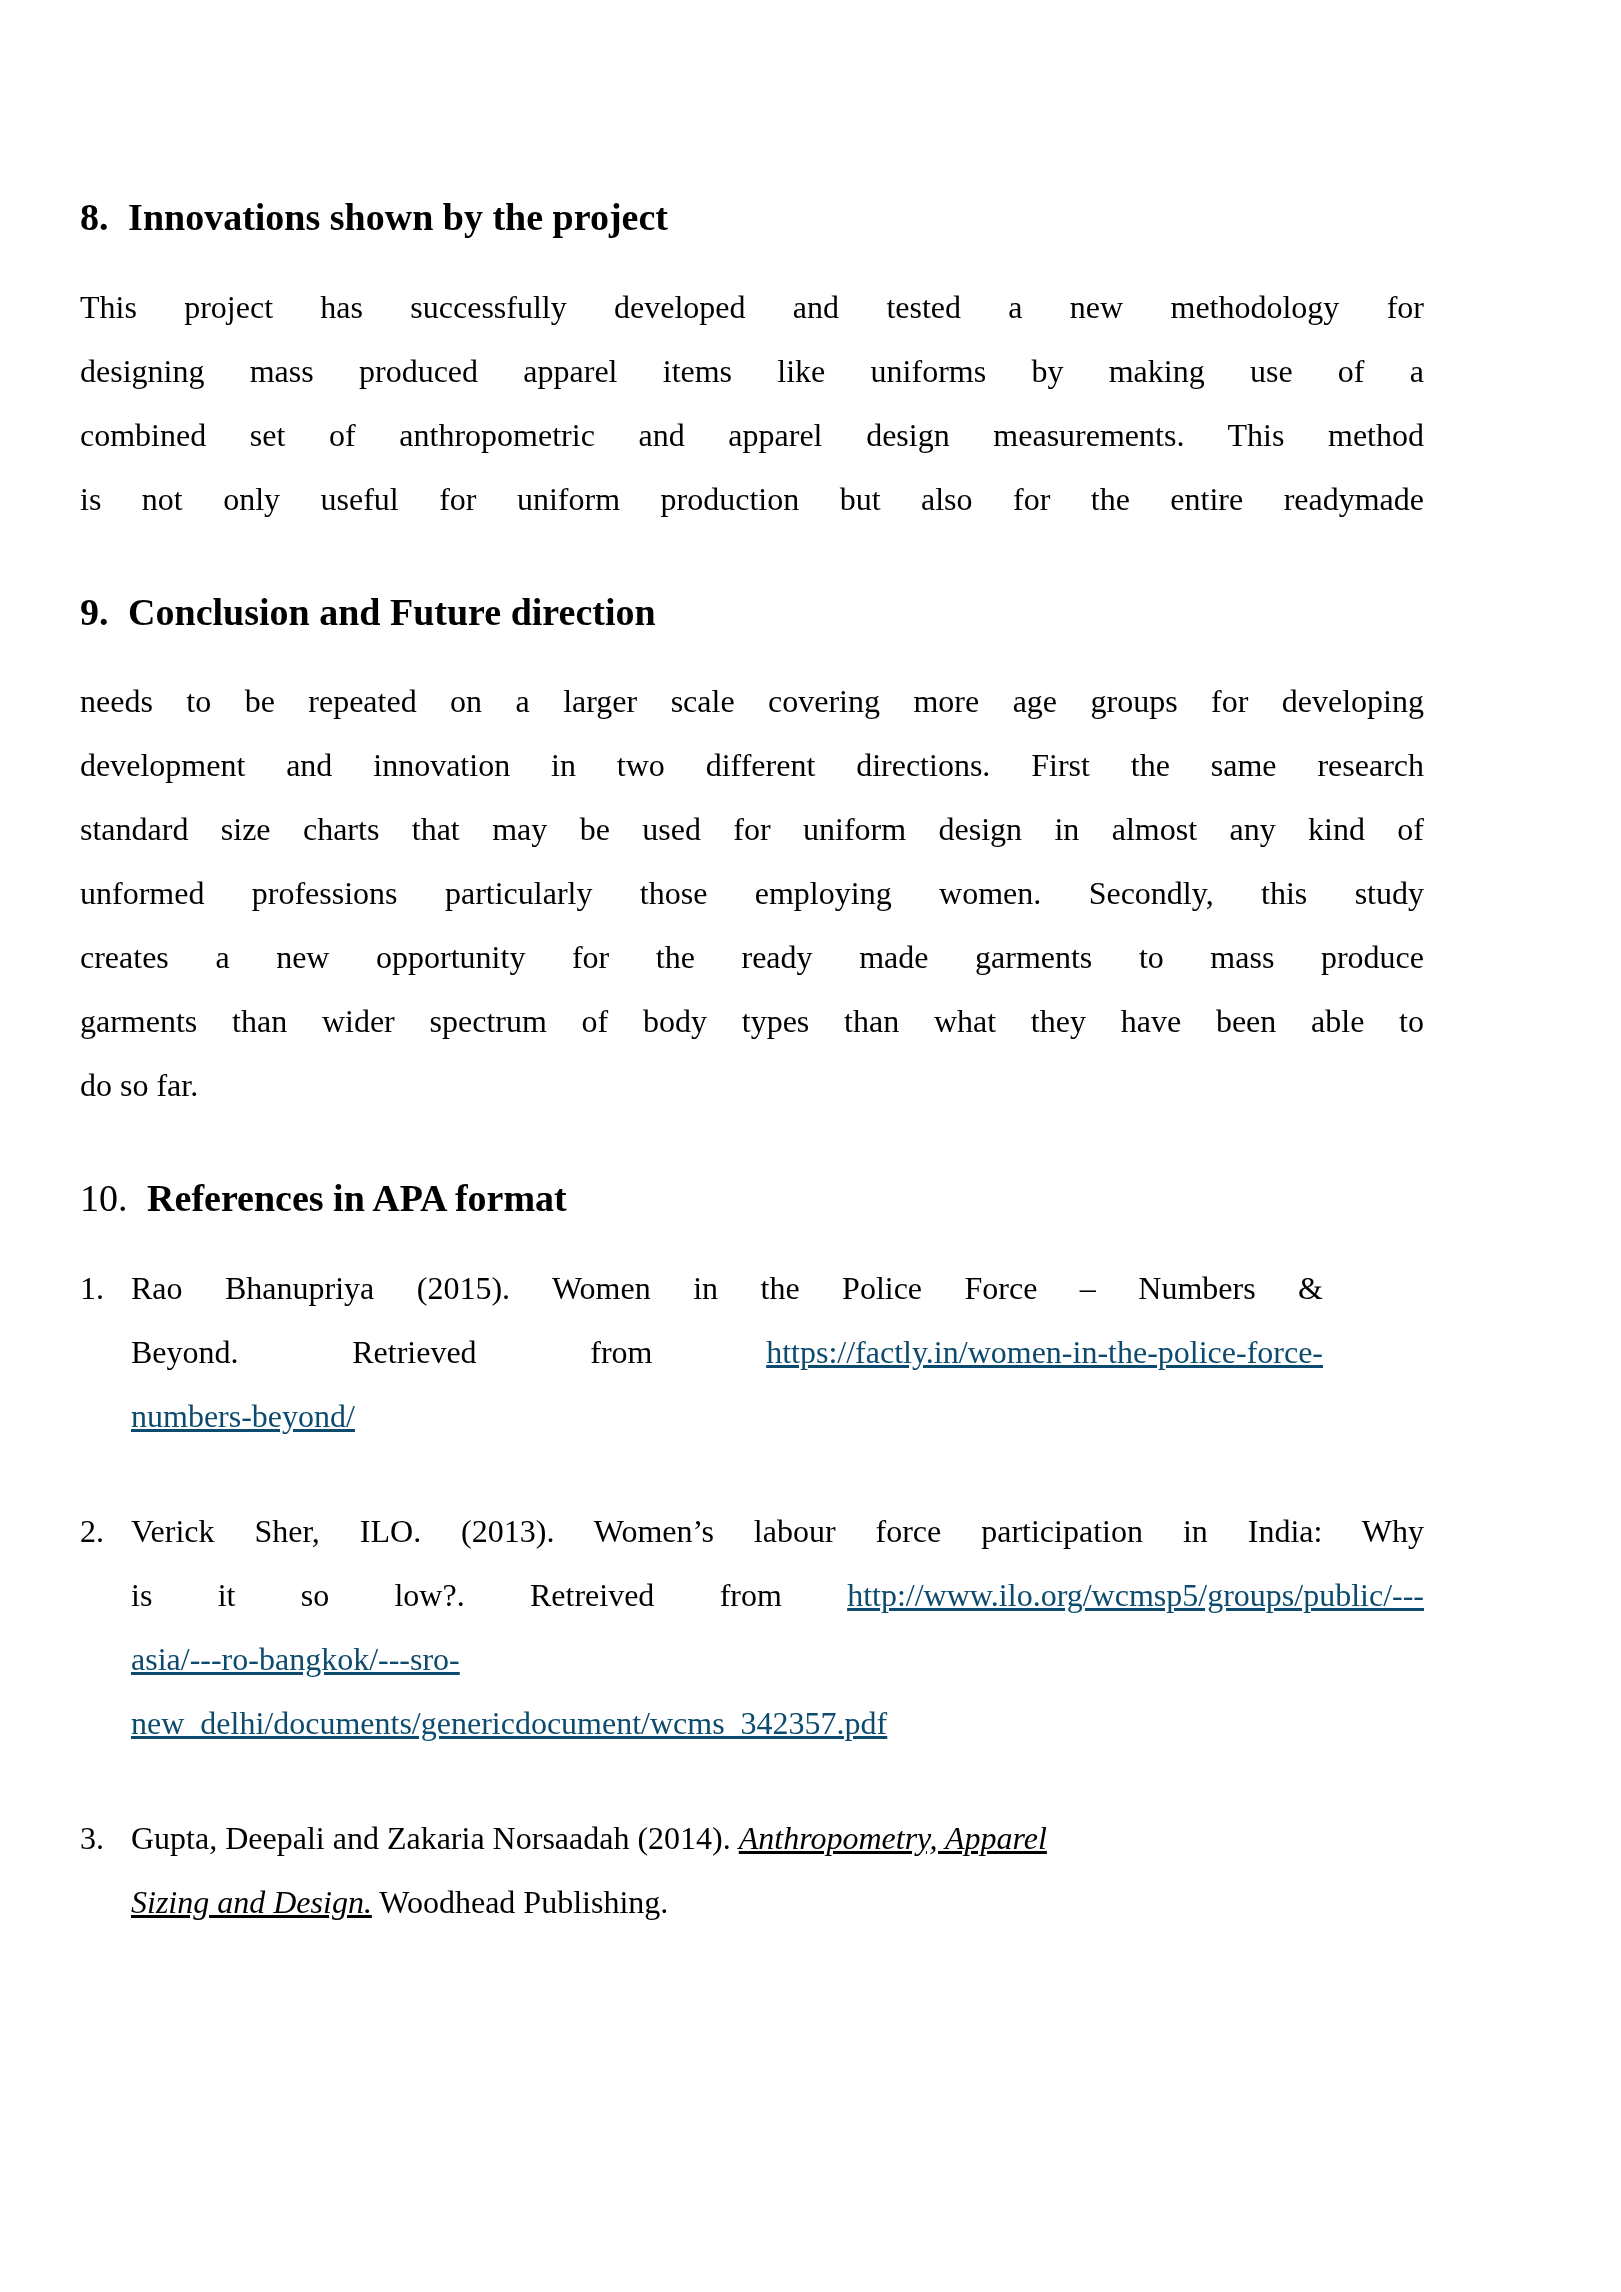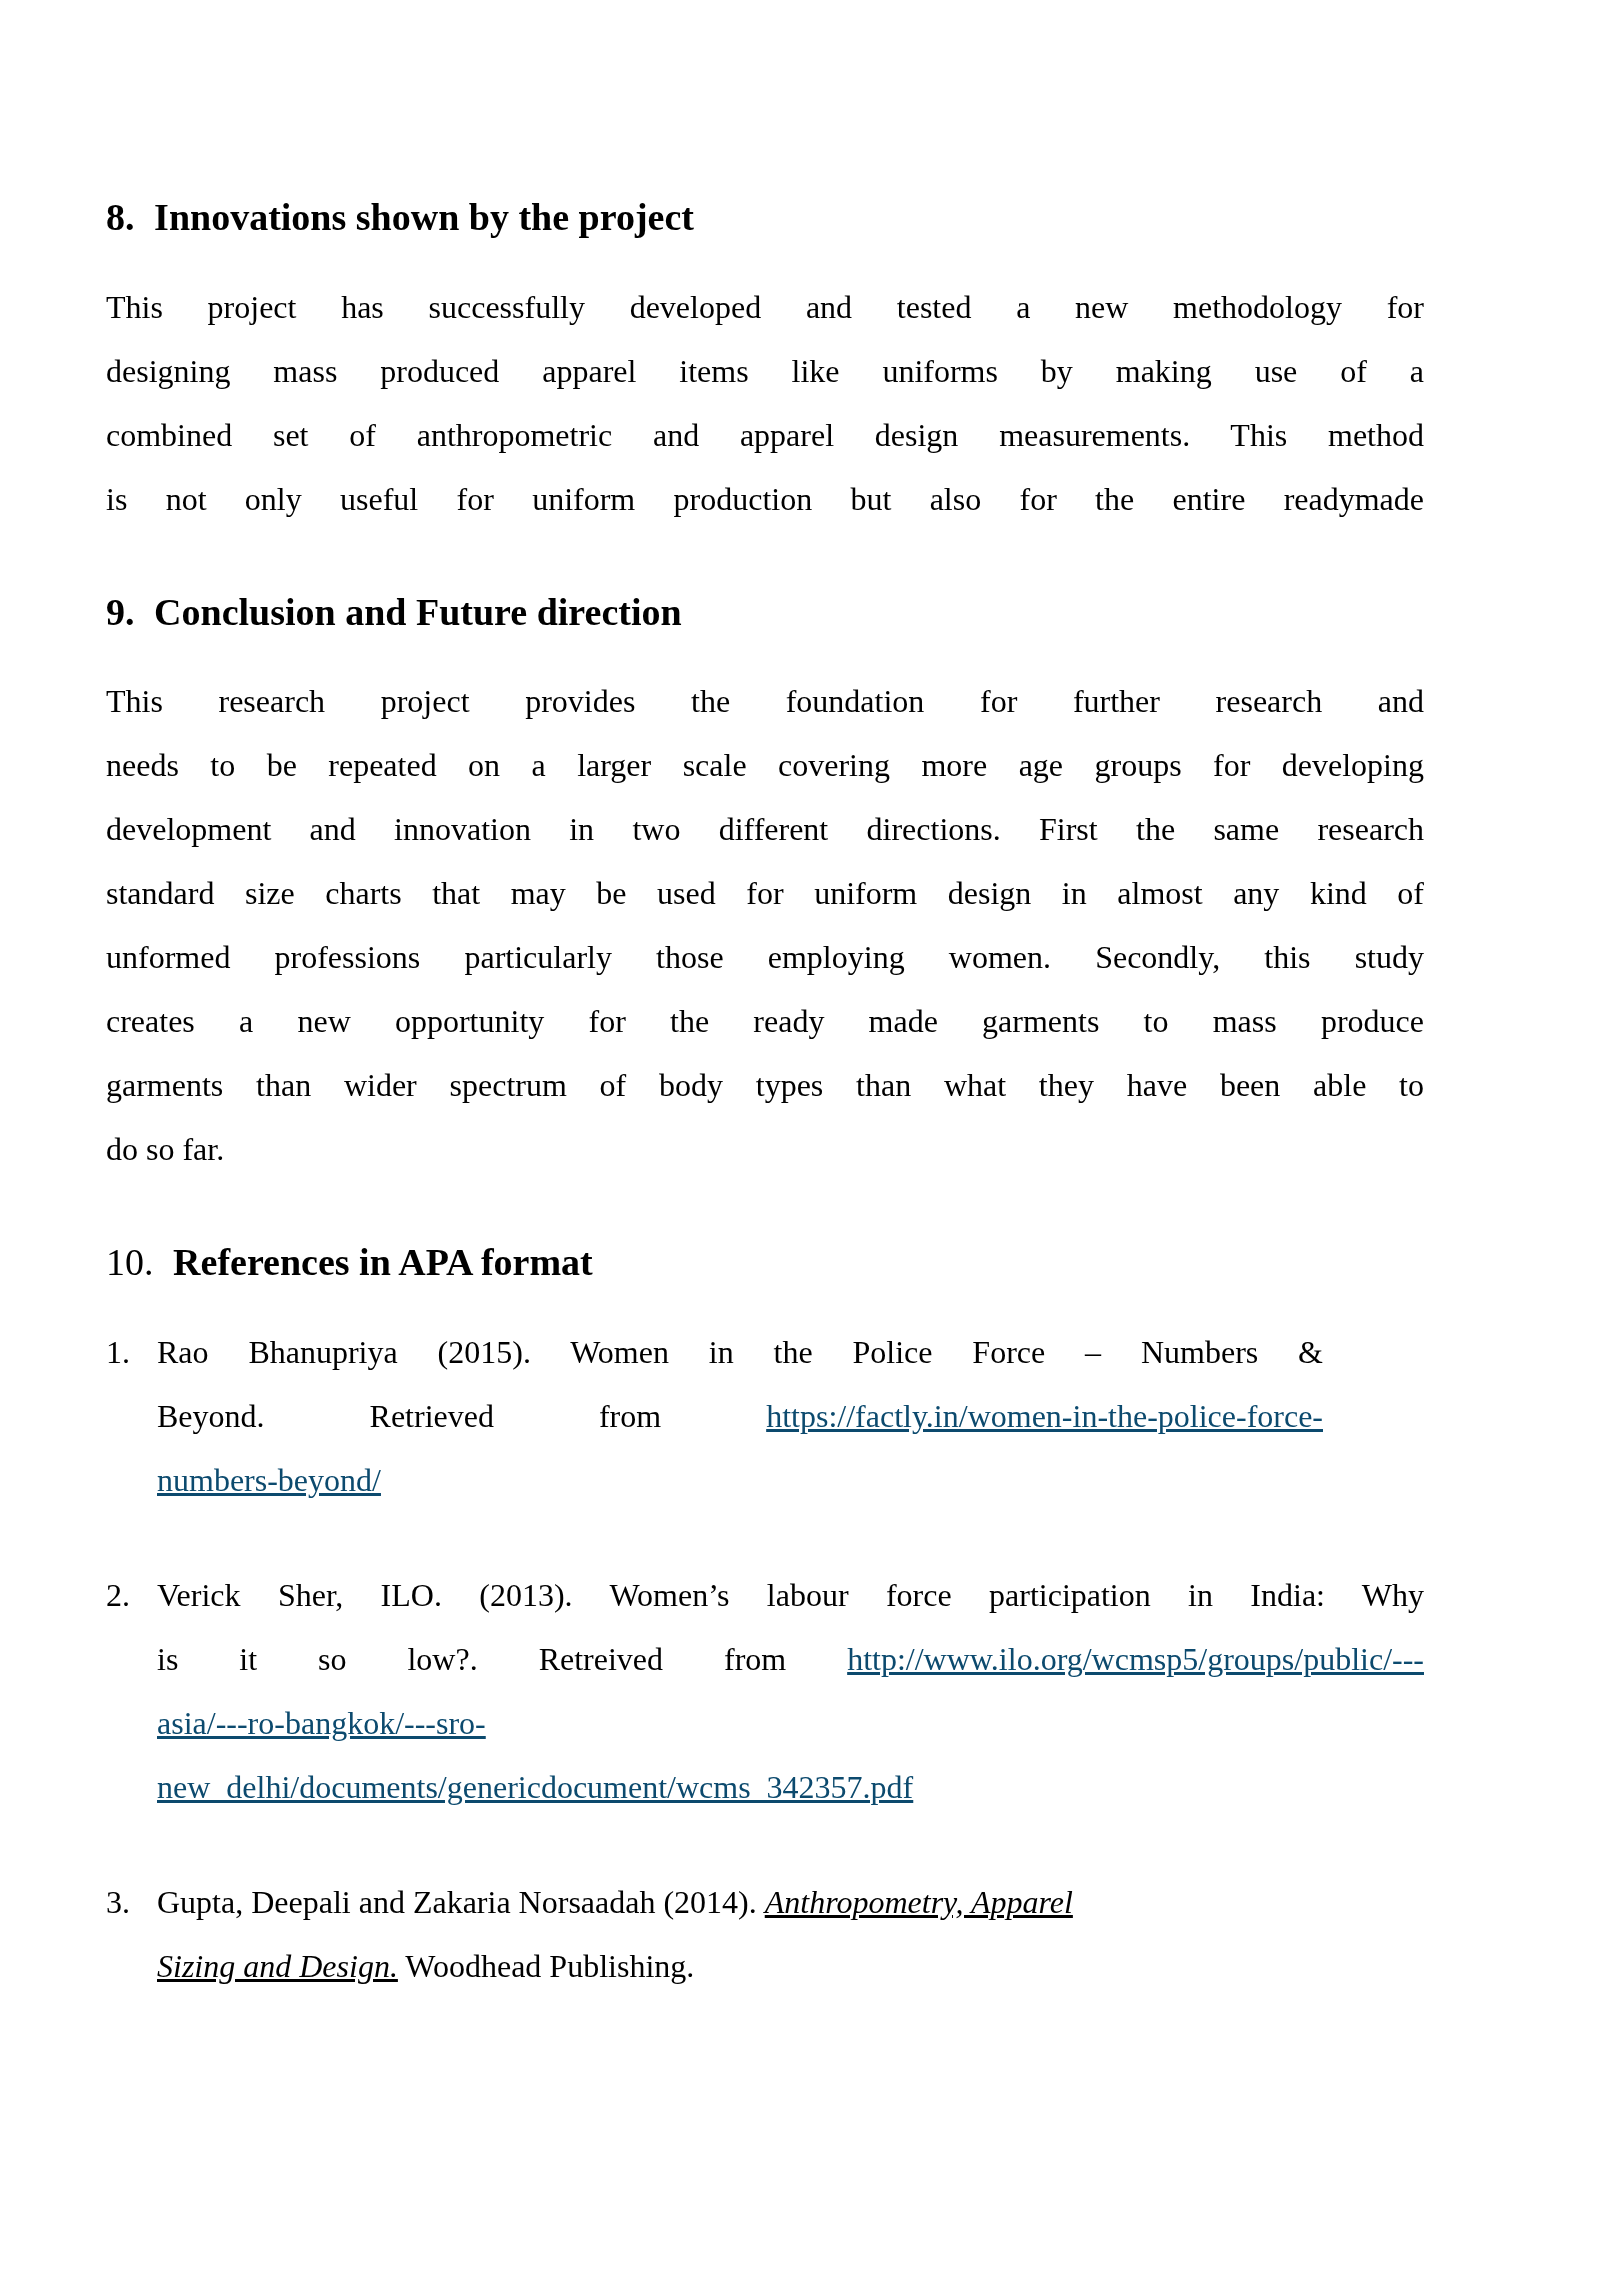--- a/index.html
+++ b/index.html
@@ -9,21 +9,21 @@
   }
   body {
     width: 1621px;
     height: 2293px;
     position: relative;
   }
   .page {
     box-sizing: border-box;
     width: 1621px;
     height: 2252px;
-    padding: 185px 197px 0 106px;
+    padding: 185px 197px 0 80px;
     background: #ffffff;
     color: #000000;
     font-family: "Liberation Serif", "DejaVu Serif", serif;
     font-size: 32px;
     line-height: 64px;
   }
   .section { margin: 0; }
   .heading {
     font-size: 38px;
     line-height: 64px;
@@ -70,21 +70,20 @@
         <div class="line justify"><span class="seg-normal">This project has successfully developed and tested a new methodology for</span></div>
         <div class="line justify"><span class="seg-normal">designing mass produced apparel items like uniforms by making use of a</span></div>
         <div class="line justify"><span class="seg-normal">combined set of anthropometric and apparel design measurements. This method</span></div>
         <div class="line justify"><span class="seg-normal">is not only useful for uniform production but also for the entire readymade</span></div>
       </div>
   </div>
 
   <div class="section">
     <h2 class="heading"><span class="h-num">9.</span><span class="h-title">Conclusion and Future direction</span></h2>
     <div class="para">
-        <div class="line justify"><span class="seg-normal">This research project provides the foundation for further research and</span></div>
         <div class="line justify"><span class="seg-normal">needs to be repeated on a larger scale covering more age groups for developing</span></div>
         <div class="line justify"><span class="seg-normal">development and innovation in two different directions. First the same research</span></div>
         <div class="line justify"><span class="seg-normal">standard size charts that may be used for uniform design in almost any kind of</span></div>
         <div class="line justify"><span class="seg-normal">unformed professions particularly those employing women. Secondly, this study</span></div>
         <div class="line justify"><span class="seg-normal">creates a new opportunity for the ready made garments to mass produce</span></div>
         <div class="line justify"><span class="seg-normal">garments than wider spectrum of body types than what they have been able to</span></div>
         <div class="line"><span class="seg-normal">do so far.</span></div>
       </div>
   </div>
 

